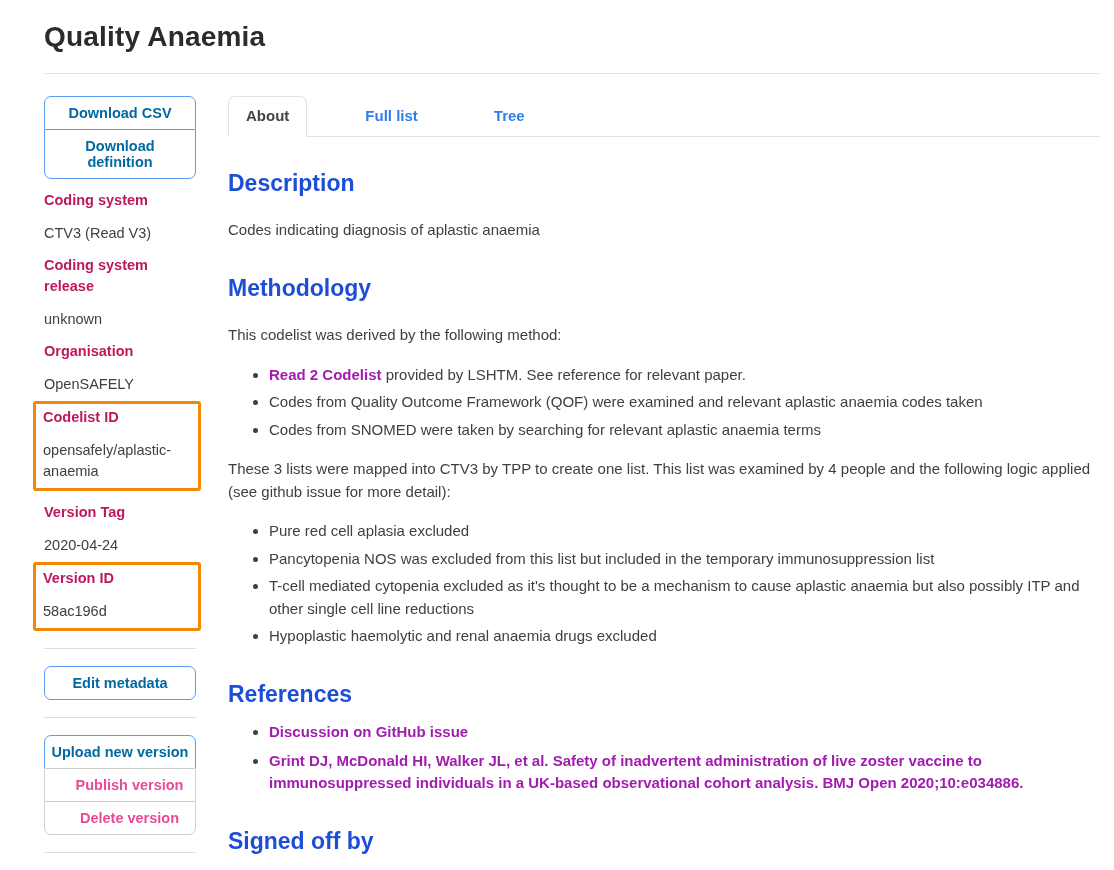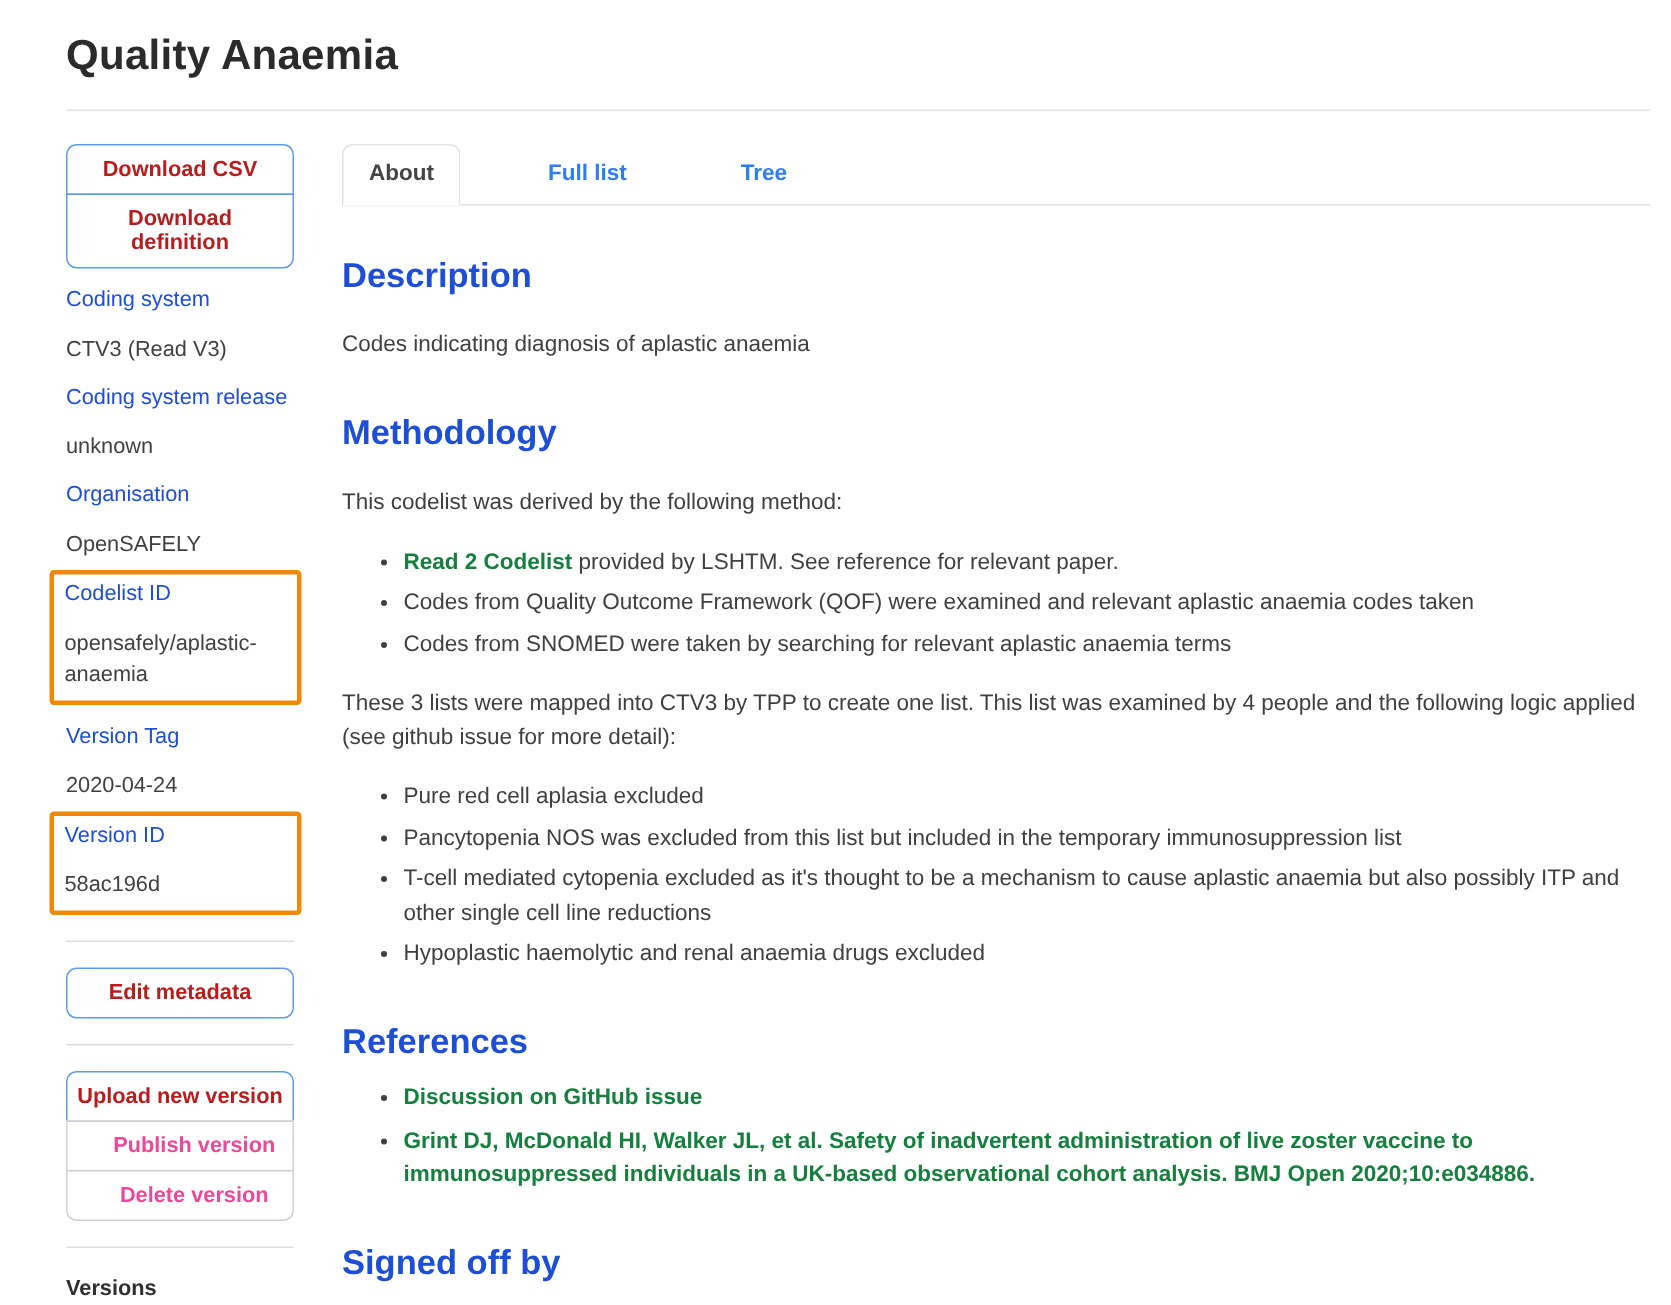--- a/index.html
+++ b/index.html
@@ -13,29 +13,29 @@
   h1.page-title { font-size: 28px; font-weight: 700; color: #2b2b2b; letter-spacing: 0.2px; }
   hr.title-rule { border: none; border-top: 1px solid #e3e3e3; margin: 15px 0 22px 0; }
 
   .layout { display: flex; align-items: flex-start; }
   .sidebar { width: 152px; flex: 0 0 152px; font-size: 14.5px; line-height: 1.45; }
   .main { flex: 1 1 auto; margin-left: 32px; min-width: 0; }
 
   
   .btn { display: block; width: 100%; background: #fff; text-align: center; cursor: pointer;
          font-family: inherit; font-size: 14.5px; font-weight: 600; padding: 8px 6px; }
-  .btn-blue { color: #b91c1c; border: 1px solid #5b9bf0; }
+  .btn-blue { color: #0369a1; border: 1px solid #5b9bf0; }
   .btn-gray { color: #ec4899; border: 1px solid #cfcfcf; padding-left: 25px; }
   .btn-single { border-radius: 7px; }
   .btn-stack .btn { border-radius: 0; margin-top: -1px; }
   .btn-stack .btn:first-child { border-radius: 7px 7px 0 0; margin-top: 0; }
   .btn-stack .btn:last-child { border-radius: 0 0 7px 7px; }
   .btn-stack { margin-bottom: 6px; }
   .meta { margin-top: 10px; }
-  .meta dt { font-weight: 400; color: #1d4ed8; margin-top: 11px; }
+  .meta dt { font-weight: 700; color: #be185d; margin-top: 11px; }
   .meta dd { color: #404040; margin-top: 12px; }
   .hl-box { border: 3px solid #f28705; border-radius: 3px; padding: 3px 6px 6px 7px;
             margin: 6px -5px 4px -11px; }
   .hl-box dt { margin-top: 0; }
   .side-rule { border: none; border-top: 1px solid #dedede; margin: 17px 0; }
   .versions-heading { font-weight: 700; color: #2f2f2f; margin: 2px 0 10px 0; }
   .versions-list { list-style: disc; padding-left: 17px; color: #2f2f2f; }
   .versions-list li { font-weight: 600; }
 
   
@@ -43,21 +43,21 @@
   .tab { padding: 8px 17px; font-weight: 600; margin-bottom: -1px; cursor: pointer;
          border: 1px solid transparent; border-radius: 7px 7px 0 0; }
   .tab.active { color: #444444; background: #fff; border-color: #dee2e6 #dee2e6 #ffffff #dee2e6; }
   .tab.inactive { color: #2e7ef0; }
 
   
   .main h3 { font-size: 23px; font-weight: 700; color: #1d4ed8; margin: 29px 0 19px 0; }
   .main p { margin: 0 0 17px 0; }
   .main ul { margin: 0 0 17px 0; padding-left: 41px; }
   .main ul li { margin-bottom: 5px; }
-  a.content-link { color: #15803d; font-weight: 700; text-decoration: none; cursor: pointer; }
+  a.content-link { color: #a21caf; font-weight: 700; text-decoration: none; cursor: pointer; }
   .refs h3, .signed h3 { margin-bottom: 10px; }
   .refs ul li { margin-bottom: 6px; }
 </style>
 </head>
 <body>
 
 <div class="container">
 
   <h1 class="page-title">Quality Anaemia</h1>
   <hr class="title-rule">

